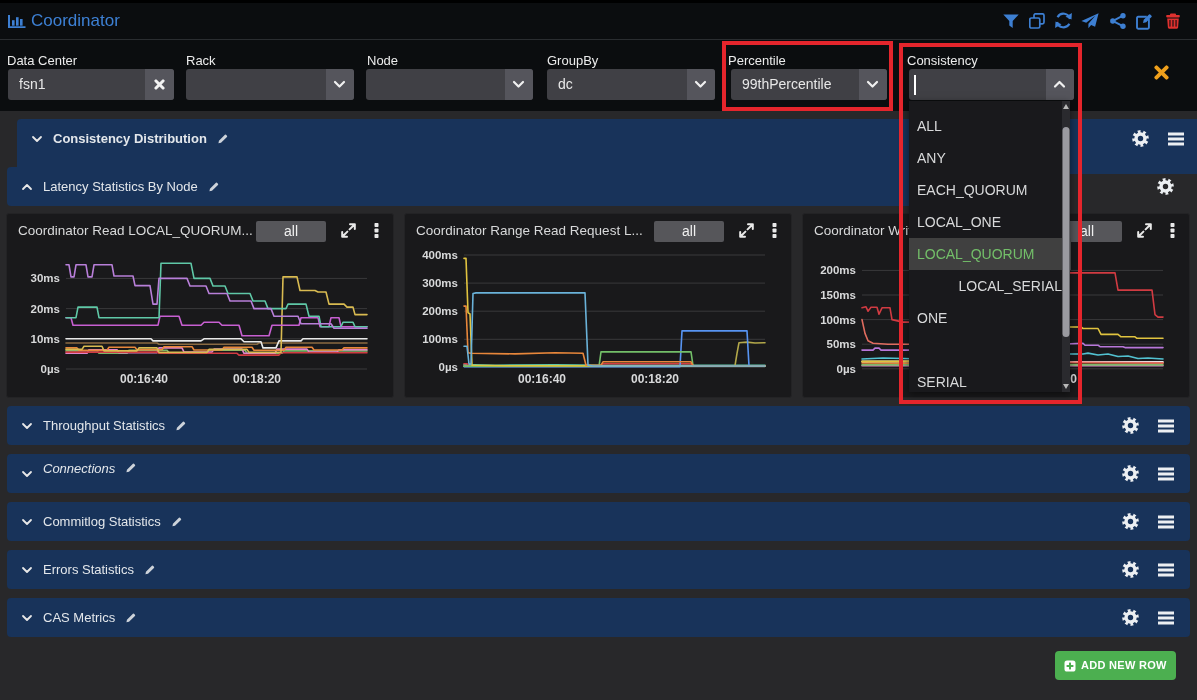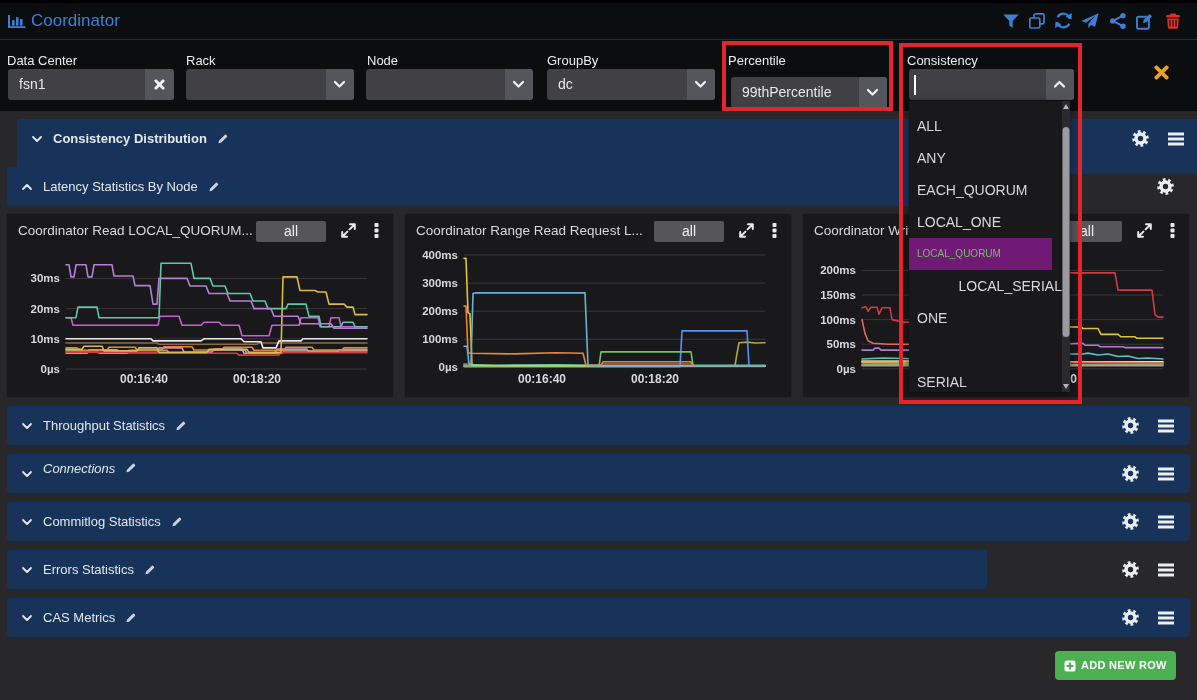--- a/index.html
+++ b/index.html
@@ -73,21 +73,21 @@
 <div style="position:absolute;left:547px;top:53px;font-size:13px;color:#ececec;">GroupBy</div>
 <div style="position:absolute;left:547px;top:69px;width:168px;height:31px;background:#404045;border-radius:3px;padding-left:24px;">
     <span style="position:absolute;left:11px;top:0;line-height:31px;font-size:14px;color:#e8e8e8;">dc</span>
     <div style="position:absolute;right:0;top:0;width:28px;height:31px;background:#55555c;border-radius:0 3px 3px 0;">
       <svg width="13" height="9" style="position:absolute;left:7px;top:11px">
         <polyline points="2,2 6.5,6.5 11,2" fill="none" stroke="#f0f0f0" stroke-width="2.2" stroke-linecap="round" stroke-linejoin="round"></polyline>
       </svg>
     </div>
   </div>
 <div style="position:absolute;left:728px;top:53px;font-size:13px;color:#ececec;">Percentile</div>
-<div style="position:absolute;left:731px;top:69px;width:156px;height:31px;background:#404045;border-radius:3px;margin-top:8px;">
+<div style="position:absolute;left:731px;top:69px;width:156px;height:31px;background:#404045;border-radius:3px;">
     <span style="position:absolute;left:11px;top:0;line-height:31px;font-size:14px;color:#e8e8e8;">99thPercentile</span>
     <div style="position:absolute;right:0;top:0;width:28px;height:31px;background:#55555c;border-radius:0 3px 3px 0;">
       <svg width="13" height="9" style="position:absolute;left:7px;top:11px">
         <polyline points="2,2 6.5,6.5 11,2" fill="none" stroke="#f0f0f0" stroke-width="2.2" stroke-linecap="round" stroke-linejoin="round"></polyline>
       </svg>
     </div>
   </div>
 <div style="position:absolute;left:907px;top:53px;font-size:13px;color:#ececec;">Consistency</div>
 <div style="position:absolute;left:909px;top:69px;width:165px;height:31px;background:#404045;border-radius:3px;">
     <div style="position:absolute;right:0;top:0;width:28px;height:31px;background:#55555c;border-radius:0 3px 3px 0;">
@@ -187,21 +187,21 @@
     </div>
     <svg style="position:absolute;left:1115px;top:11px" width="17" height="17">
       <path d="M16.26,11.71 L14.44,14.44 L12.88,12.88 L10.87,14.23 L11.71,16.26 L8.50,16.90 L8.50,14.70 L6.13,14.23 L5.29,16.26 L2.56,14.44 L4.12,12.88 L2.77,10.87 L0.74,11.71 L0.10,8.50 L2.30,8.50 L2.77,6.13 L0.74,5.29 L2.56,2.56 L4.12,4.12 L6.13,2.77 L5.29,0.74 L8.50,0.10 L8.50,2.30 L10.87,2.77 L11.71,0.74 L14.44,2.56 L12.88,4.12 L14.23,6.13 L16.26,5.29 L16.90,8.50 L14.70,8.50 L14.23,10.87 Z M11.20,8.50 A2.7,2.7 0 1 0 5.80,8.50 A2.7,2.7 0 1 0 11.20,8.50 Z" fill="#eceff2" fill-rule="evenodd"></path>
     </svg>
     <svg style="position:absolute;left:1151px;top:12.5px" width="16" height="14">
       <rect x="0" y="0.5" width="16" height="3" fill="#eceff2"></rect>
       <rect x="0" y="5.5" width="16" height="3" fill="#eceff2"></rect>
       <rect x="0" y="10.5" width="16" height="3" fill="#eceff2"></rect>
     </svg>
   </div>
-<div style="position:absolute;left:7px;top:550px;width:980px;height:39px;background:#18335a;border-radius:4px;text-decoration:underline;">
+<div style="position:absolute;left:7px;top:550px;width:1183px;height:39px;background:#18335a;border-radius:4px;text-decoration:underline;">
     <svg style="position:absolute;left:14px;top:16px" width="12" height="8">
       <polyline points="2,2 6,6 10,2" fill="none" stroke="#e8e8e8" stroke-width="1.8" stroke-linecap="round" stroke-linejoin="round"></polyline>
     </svg>
     <div style="position:absolute;left:36px;top:0;height:39px;display:flex;align-items:center;">
       <span style="font-size:13px;color:#e3e7eb;">Errors Statistics</span>
       <svg width="12" height="12" style="margin-left:10px;flex:none" viewBox="0 0 13.5 13.5">
         <path d="M1.6,11.6 L2.2,8.8 L8.9,2.1 Q9.5,1.5 10.1,2.1 L11.2,3.2 Q11.8,3.8 11.2,4.4 L4.5,11.1 Z" fill="#cdd3da"></path>
       </svg>
     </div>
     <svg style="position:absolute;left:1115px;top:11px" width="17" height="17">
@@ -342,21 +342,21 @@
       <rect x="5" y="2.6" width="2" height="6.8" fill="#4caf50"></rect>
       <rect x="2.6" y="5" width="6.8" height="2" fill="#4caf50"></rect>
     </svg>
     <span style="position:absolute;left:26px;top:0;line-height:29px;font-size:11px;font-weight:bold;color:#fff;letter-spacing:0.3px;">ADD NEW ROW</span>
   </div>
 <div style="position:absolute;left:909px;top:101px;width:161px;height:291px;background:#19191c;z-index:50;box-shadow:0 2px 8px rgba(0,0,0,0.5);">
     <div style="position:absolute;left:0;top:9px;width:153px;height:32px;color:#d8d9da;font-size:14px;line-height:32px;padding-left:8px;">ALL</div>
     <div style="position:absolute;left:0;top:41px;width:153px;height:32px;color:#d8d9da;font-size:14px;line-height:32px;padding-left:8px;">ANY</div>
     <div style="position:absolute;left:0;top:73px;width:153px;height:32px;color:#d8d9da;font-size:14px;line-height:32px;padding-left:8px;">EACH_QUORUM</div>
     <div style="position:absolute;left:0;top:105px;width:153px;height:32px;color:#d8d9da;font-size:14px;line-height:32px;padding-left:8px;">LOCAL_ONE</div>
-    <div style="position:absolute;left:0;top:137px;width:143px;height:32px;background:#701a75;color:#73bf69;font-size:10px;line-height:32px;padding-left:8px;">LOCAL_QUORUM</div>
+    <div style="position:absolute;left:0;top:137px;width:162px;height:32px;background:#404040;color:#73bf69;font-size:14px;line-height:32px;padding-left:8px;">LOCAL_QUORUM</div>
     <div style="position:absolute;left:0;top:169px;width:153px;height:32px;color:#d8d9da;font-size:14px;line-height:32px;padding-left:8px;text-align:right;">LOCAL_SERIAL</div>
     <div style="position:absolute;left:0;top:201px;width:153px;height:32px;color:#d8d9da;font-size:14px;line-height:32px;padding-left:8px;">ONE</div>
     <div style="position:absolute;left:0;top:265px;width:153px;height:32px;color:#d8d9da;font-size:14px;line-height:32px;padding-left:8px;">SERIAL</div>
     <div style="position:absolute;right:0;top:0;width:8px;height:291px;background:#2a2a2e;"></div>
     <div style="position:absolute;right:0;top:13px;width:8px;height:323px;"></div>
     <svg style="position:absolute;right:0;top:0" width="8" height="291">
       <path d="M4,3 L7,8 H1 Z" fill="#b8b8b8"></path>
       <rect x="0.5" y="26" width="7" height="210" rx="3.5" fill="#9a9aa0"></rect>
       <path d="M4,288 L7,283 H1 Z" fill="#b8b8b8"></path>
     </svg>

